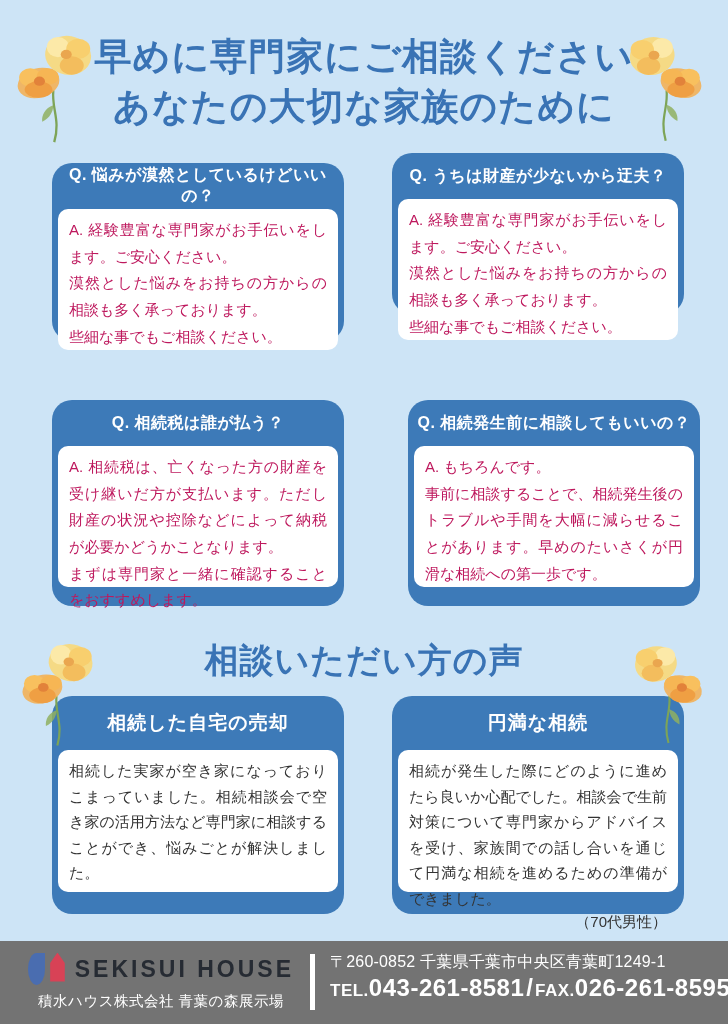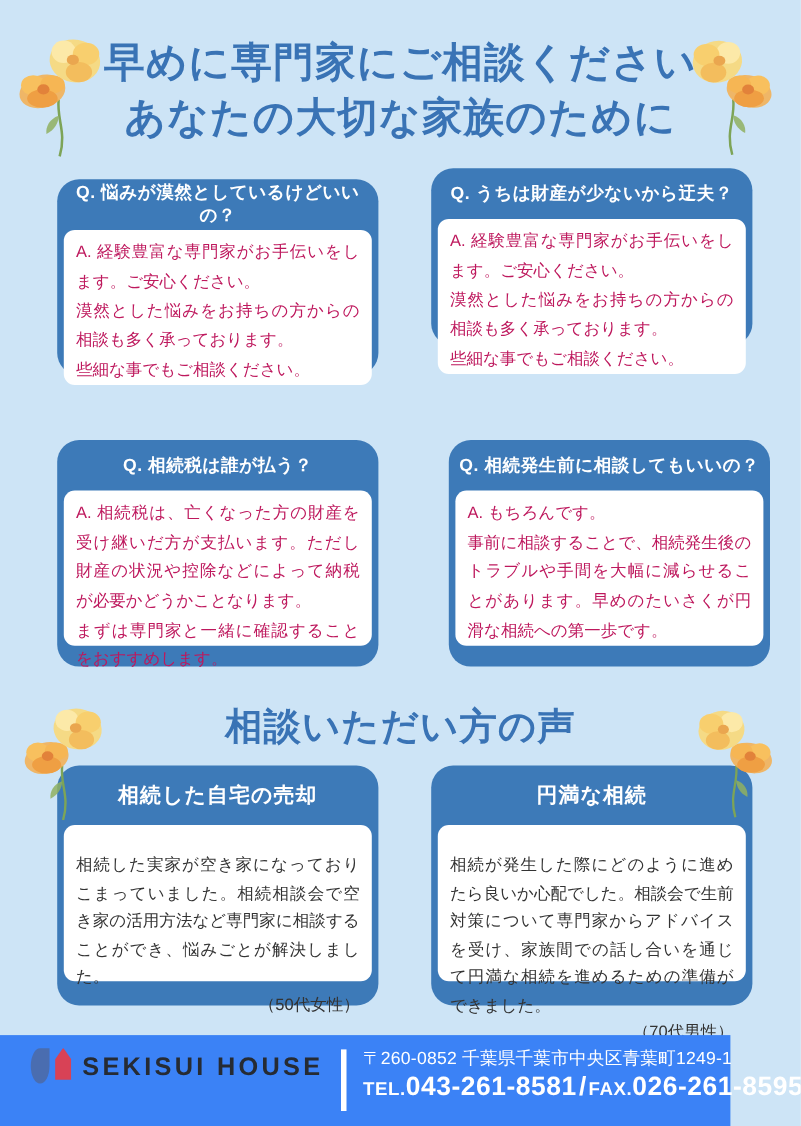--- a/index.html
+++ b/index.html
@@ -49,40 +49,40 @@
     background:#3d7ab8; border-radius:20px;
   }
   #voice-card-1 { left:52px; }
   #voice-card-2 { left:392px; }
   .voice-title {
     height:54px; display:flex; align-items:center; justify-content:center;
     color:#ffffff; font-weight:bold; font-size:19px; letter-spacing:1px;
   }
   .voice-box {
     margin:0 6px; background:#ffffff; border-radius:10px;
-    height:142px; padding:24px 11px; box-sizing:border-box;
+    height:142px; padding:8px 11px; box-sizing:border-box;
   }
   .voice-text {
     font-size:15px; color:#333333; line-height:1.7; text-align:justify;
   }
   .voice-author {
     font-size:15px; color:#333333; text-align:right; margin-top:2px;
   }
 
   
   .flower { position:absolute; z-index:5; }
   #flower-tl { left:10px;  top:24px;  width:94px; height:120px; }
   #flower-tr { left:618px; top:24px;  width:90px; height:120px; transform:scaleX(-1); }
   #flower-ml { left:16px;  top:624px; width:88px; height:132px; }
   #flower-mr { left:624px; top:628px; width:84px; height:124px; transform:scaleX(-1); }
 
   
   .footer {
-    position:absolute; left:0; top:941px; width:664px; height:83px;
-    background:#3b82f6;
+    position:absolute; left:0; top:941px; width:728px; height:83px;
+    background:#737373;
   }
   .footer-left { position:absolute; left:28px; top:9px; width:266px; }
   .logo-row { display:flex; align-items:center; height:38px; }
   .logo-drop {
     width:34px; height:32px; background:#4a6db0;
     border-radius:50% 0 50% 50%;
   }
   .logo-house {
     width:29px; height:29px; background:#d84256; margin-left:5px; margin-bottom:4px;
     clip-path:polygon(50% 0%, 100% 36%, 100% 100%, 0% 100%, 0% 36%);
@@ -180,39 +180,39 @@
 事前に相談することで、相続発生後のトラブルや手間を大幅に減らせることがあります。早めのたいさくが円滑な相続への第一歩です。</div>
     </div>
   </div>
 
   <div class="section-title">相談いただい方の声</div>
 
   <div id="voice-card-1" class="voice-card">
     <div class="voice-title">相続した自宅の売却</div>
     <div class="voice-box">
       <div class="voice-text">相続した実家が空き家になっておりこまっていました。相続相談会で空き家の活用方法など専門家に相談することができ、悩みごとが解決しました。</div>
-      <div class="voice-author">（50代女性）</div>
     </div>
   </div>
 
   <div id="voice-card-2" class="voice-card">
     <div class="voice-title">円満な相続</div>
     <div class="voice-box">
       <div class="voice-text">相続が発生した際にどのように進めたら良いか心配でした。相談会で生前対策について専門家からアドバイスを受け、家族間での話し合いを通じて円満な相続を進めるための準備ができました。</div>
       <div class="voice-author">（70代男性）</div>
     </div>
   </div>
 
   <div class="footer">
     <div class="footer-left">
       <div class="logo-row">
         <div class="logo-drop"></div>
         <div class="logo-house"></div>
         <div class="brand">SEKISUI HOUSE</div>
       </div>
+      <div class="company">積水ハウス株式会社 青葉の森展示場</div>
     </div>
     <div class="footer-divider"></div>
     <div class="footer-right">
       <div class="address">〒260-0852 千葉県千葉市中央区青葉町1249-1</div>
       <div class="telfax">
         <span class="telfax-label">TEL.</span>
         <span class="telfax-number">043-261-8581</span>
         <span class="telfax-sep">/</span>
         <span class="telfax-label">FAX.</span>
         <span class="telfax-number">026-261-8595</span>

